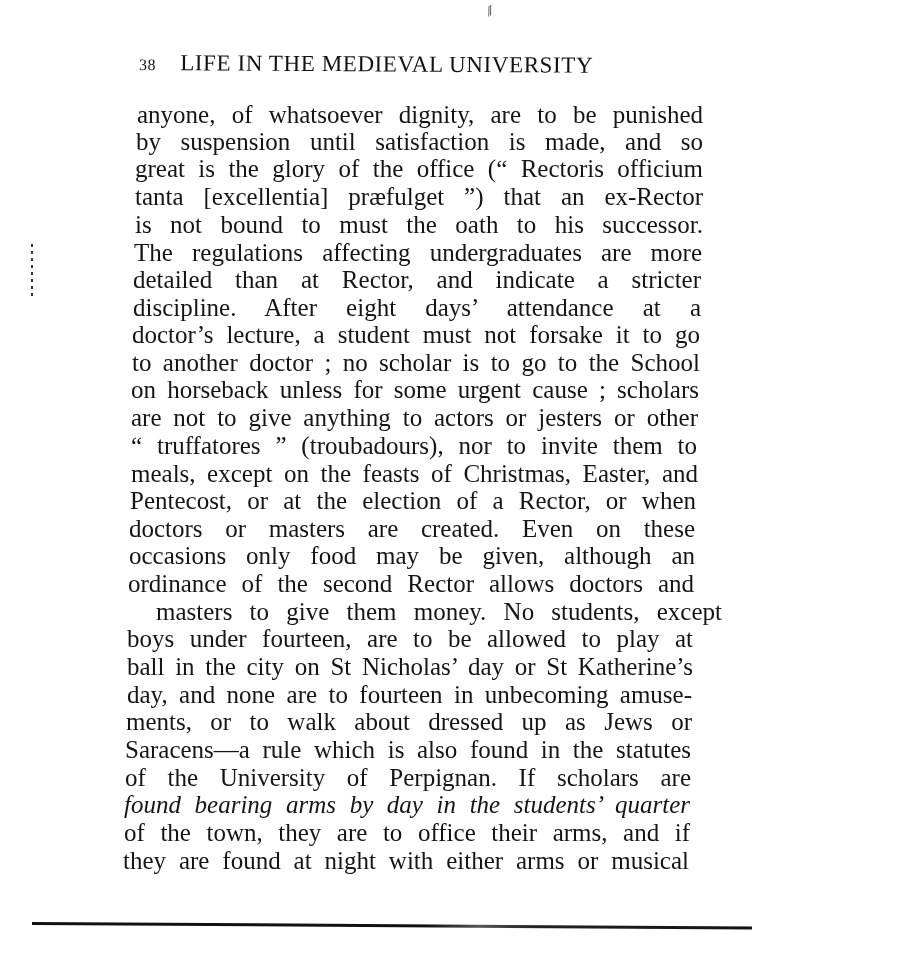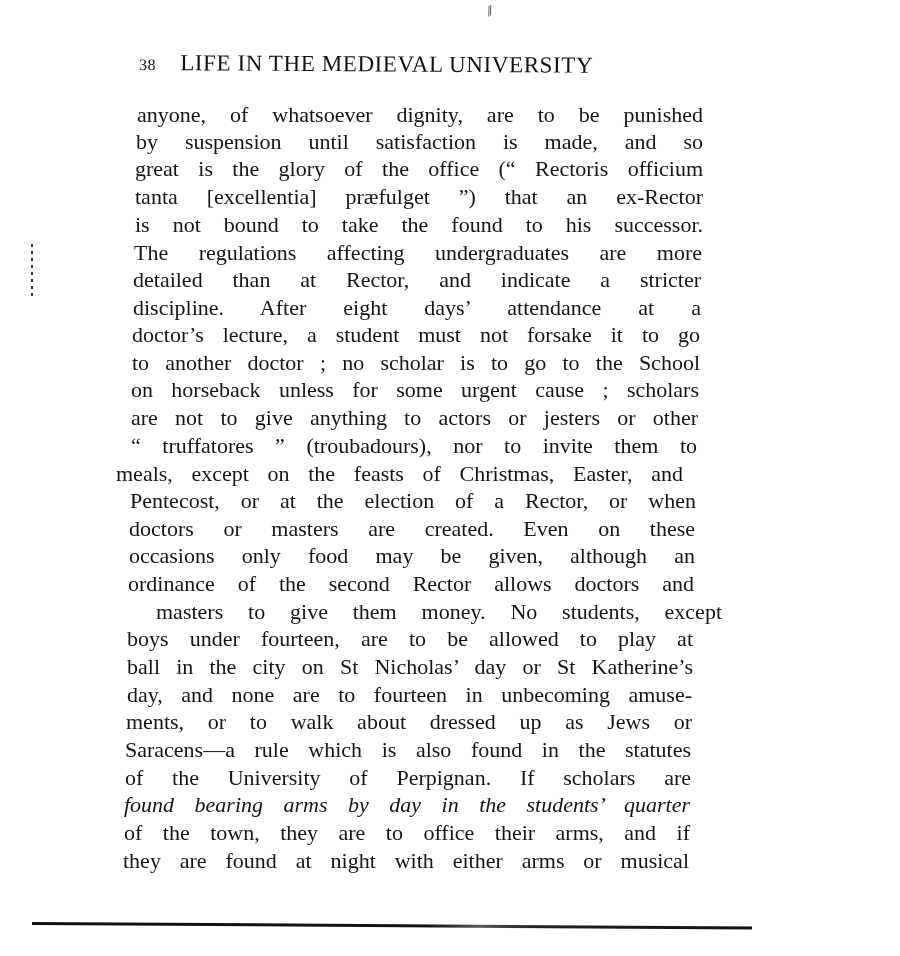--- a/index.html
+++ b/index.html
@@ -44,21 +44,21 @@
     }
     .body-text {
       position: absolute;
       left: 0; top: 0;
       width: 900px;
     }
     .line {
       position: absolute;
       height: 28px;
       font-family: "Liberation Serif", "DejaVu Serif", serif;
-      font-size: 22px;
+      font-size: 25px;
       line-height: 28px;
       white-space: nowrap;
       text-align: justify;
       text-align-last: justify;
       color: #151515;
     }
     .rule {
       position: absolute;
       left: 32px;
       top: 922px;
@@ -94,30 +94,30 @@
     <span class="running-title">LIFE IN THE MEDIEVAL UNIVERSITY</span>
   </div>
 
   <div class="margin-dots"></div>
 
   <div class="body-text">
     <div class="line" style="left:137px; top:101px; width:566px;">anyone, of whatsoever dignity, are to be punished</div>
     <div class="line" style="left:136px; top:128px; width:567px;">by suspension until satisfaction is made, and so</div>
     <div class="line" style="left:135px; top:155px; width:568px;">great is the glory of the office (“ Rectoris officium</div>
     <div class="line" style="left:135px; top:183px; width:568px;">tanta [excellentia] præfulget ”) that an ex-Rector</div>
-    <div class="line" style="left:135px; top:211px; width:568px;">is not bound to take the found to his successor.</div>
+    <div class="line" style="left:135px; top:211px; width:568px;">is not bound to must the oath to his successor.</div>
     <div class="line" style="left:134px; top:239px; width:568px;">The regulations affecting undergraduates are more</div>
     <div class="line" style="left:133px; top:266px; width:568px;">detailed than at Rector, and indicate a stricter</div>
     <div class="line" style="left:133px; top:294px; width:568px;">discipline. After eight days’ attendance at a</div>
     <div class="line" style="left:132px; top:321px; width:568px;">doctor’s lecture, a student must not forsake it to go</div>
     <div class="line" style="left:132px; top:349px; width:568px;">to another doctor ; no scholar is to go to the School</div>
     <div class="line" style="left:131px; top:376px; width:568px;">on horseback unless for some urgent cause ; scholars</div>
     <div class="line" style="left:131px; top:404px; width:567px;">are not to give anything to actors or jesters or other</div>
     <div class="line" style="left:131px; top:432px; width:566px;">“ truffatores ” (troubadours), nor to invite them to</div>
-    <div class="line" style="left:116px; top:460px; width:567px;">meals, except on the feasts of Christmas, Easter, and</div>
+    <div class="line" style="left:131px; top:460px; width:567px;">meals, except on the feasts of Christmas, Easter, and</div>
     <div class="line" style="left:130px; top:487px; width:566px;">Pentecost, or at the election of a Rector, or when</div>
     <div class="line" style="left:129px; top:515px; width:566px;">doctors or masters are created. Even on these</div>
     <div class="line" style="left:129px; top:542px; width:566px;">occasions only food may be given, although an</div>
     <div class="line" style="left:128px; top:570px; width:566px;">ordinance of the second Rector allows doctors and</div>
     <div class="line" style="left:128px; top:598px; width:566px;margin-left:28px;">masters to give them money. No students, except</div>
     <div class="line" style="left:127px; top:625px; width:566px;">boys under fourteen, are to be allowed to play at</div>
     <div class="line" style="left:127px; top:653px; width:566px;">ball in the city on St Nicholas’ day or St Katherine’s</div>
     <div class="line" style="left:127px; top:681px; width:565px;">day, and none are to fourteen in unbecoming amuse-</div>
     <div class="line" style="left:126px; top:708px; width:566px;">ments, or to walk about dressed up as Jews or</div>
     <div class="line" style="left:125px; top:736px; width:566px;">Saracens—a rule which is also found in the statutes</div>

